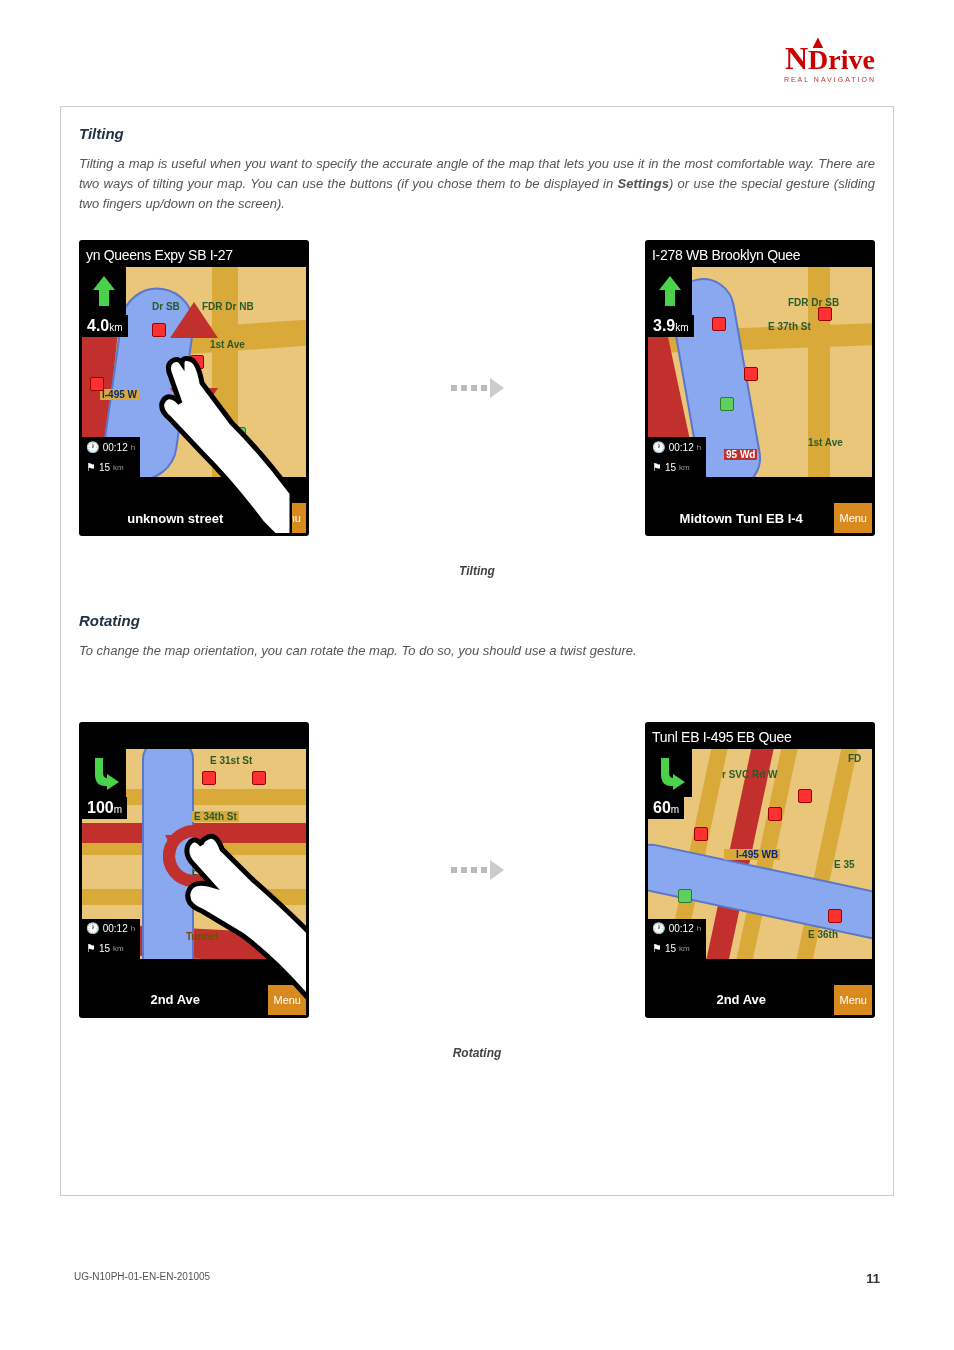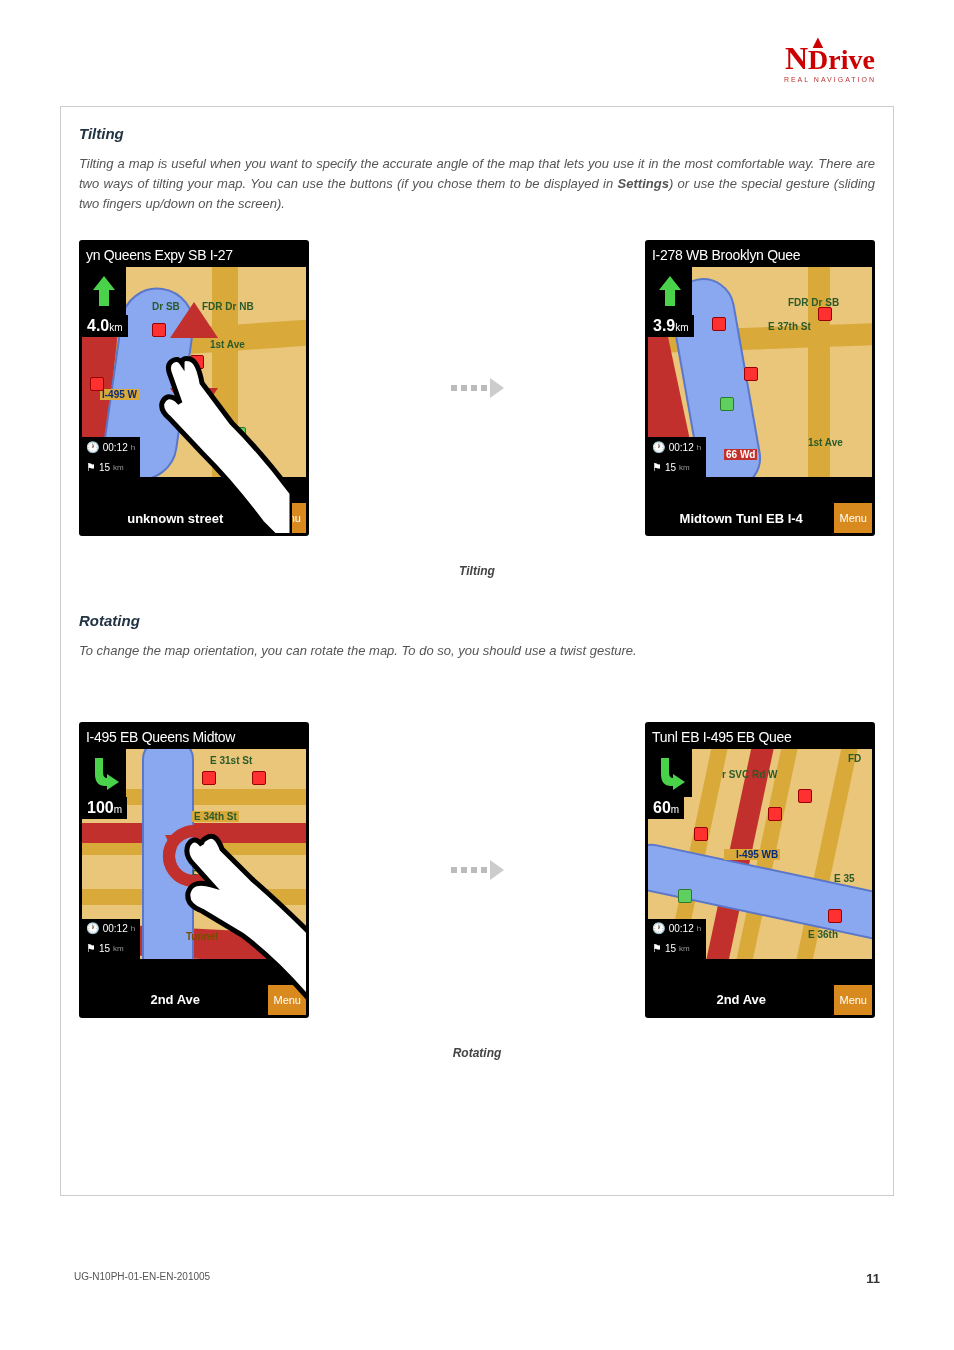--- a/index.html
+++ b/index.html
@@ -132,21 +132,21 @@
       <div class="shot">
         <div class="topbar">I-278 WB   Brooklyn Quee</div>
         <div class="mapbg">
           <div class="road" style="left:-10px;top:60px;width:260px;height:22px;transform:rotate(-2deg);"></div>
           <div class="road" style="left:160px;top:-10px;width:22px;height:260px;"></div>
           <div class="hwy" style="left:-30px;top:-30px;width:60px;height:300px;transform:rotate(-12deg);"></div>
           <div class="routeblob" style="left:36px;top:10px;width:60px;height:210px;transform:rotate(-10deg);"></div>
           <div class="lbl" style="left:140px;top:30px;">FDR Dr SB</div>
           <div class="lbl" style="left:120px;top:54px;">E 37th St</div>
           <div class="lbl" style="left:160px;top:170px;">1st Ave</div>
-          <div class="lblhwy" style="left:76px;top:182px;background:#c2302d;color:#fff;">66 Wd</div>
+          <div class="lblhwy" style="left:76px;top:182px;background:#c2302d;color:#fff;">95 Wd</div>
           <div class="poi" style="left:64px;top:50px;"></div>
           <div class="poi" style="left:96px;top:100px;"></div>
           <div class="poi b" style="left:72px;top:130px;"></div>
           <div class="poi" style="left:170px;top:40px;"></div>
         </div>
         <div class="turnbox">
             <svg viewBox="0 0 30 34">
               <path d="M15 2 L26 16 L20 16 L20 32 L10 32 L10 16 L4 16 Z" fill="#4bd24b"></path>
             </svg>
           </div>
@@ -172,21 +172,20 @@
 
     <div class="caption">Tilting</div>
 
     <h3 class="section">Rotating</h3>
     <p class="body">To change the map orientation, you can rotate the map. To do so, you should use a twist gesture.</p>
     <div class="gap"></div>
 
     <div class="figrow">
 
       <div class="shot">
-        <div class="topbar">I-495 EB   Queens Midtow</div>
         <div class="mapbg">
           <div class="road" style="left:-10px;top:40px;width:260px;height:16px;"></div>
           <div class="road" style="left:-10px;top:90px;width:260px;height:16px;"></div>
           <div class="road" style="left:-10px;top:140px;width:260px;height:16px;"></div>
           <div class="hwy" style="left:-10px;top:74px;width:260px;height:20px;"></div>
           <div class="hwy" style="left:-10px;top:180px;width:260px;height:30px;transform:rotate(3deg);"></div>
           <div class="routeblob" style="left:60px;top:-10px;width:48px;height:250px;border-radius:20px;"></div>
           <div class="lbl" style="left:128px;top:6px;">E 31st St</div>
           <div class="lbl" style="left:110px;top:62px;background:#d9a93a;padding:0 2px;">E 34th St</div>
           <div class="lbl" style="left:110px;top:120px;">E 36th St</div>
@@ -246,21 +245,21 @@
         <div class="topbar">Tunl EB   I-495 EB   Quee</div>
         <div class="mapbg">
           <div class="road" style="left:40px;top:-30px;width:16px;height:280px;transform:rotate(12deg);"></div>
           <div class="road" style="left:110px;top:-30px;width:16px;height:280px;transform:rotate(12deg);"></div>
           <div class="road" style="left:170px;top:-30px;width:16px;height:280px;transform:rotate(12deg);"></div>
           <div class="hwy" style="left:80px;top:-30px;width:22px;height:280px;transform:rotate(12deg);"></div>
           <div class="routeblob" style="left:-20px;top:120px;width:280px;height:44px;border-radius:20px;transform:rotate(12deg);"></div>
           <div class="lbl" style="left:74px;top:20px;">r SVC Rd W</div>
           <div class="lblhwy" style="left:76px;top:100px;padding-left:12px;">I-495 WB</div>
           <div class="lbl" style="left:160px;top:180px;">E 36th</div>
-          <div class="lbl" style="left:186px;top:124px;">E 35</div>
+          <div class="lbl" style="left:186px;top:110px;">E 35</div>
           <div class="lbl" style="left:200px;top:4px;">FD</div>
           <div class="poi" style="left:46px;top:78px;"></div>
           <div class="poi" style="left:120px;top:58px;"></div>
           <div class="poi" style="left:150px;top:40px;"></div>
           <div class="poi b" style="left:30px;top:140px;"></div>
           <div class="poi" style="left:180px;top:160px;"></div>
         </div>
         <div class="turnbox">
             <svg viewBox="0 0 30 34">
               <path d="M6 2 L6 18 Q6 30 16 30 L24 30 L24 22 L18 22 Q14 22 14 16 L14 2 Z" fill="#4bd24b"></path>

